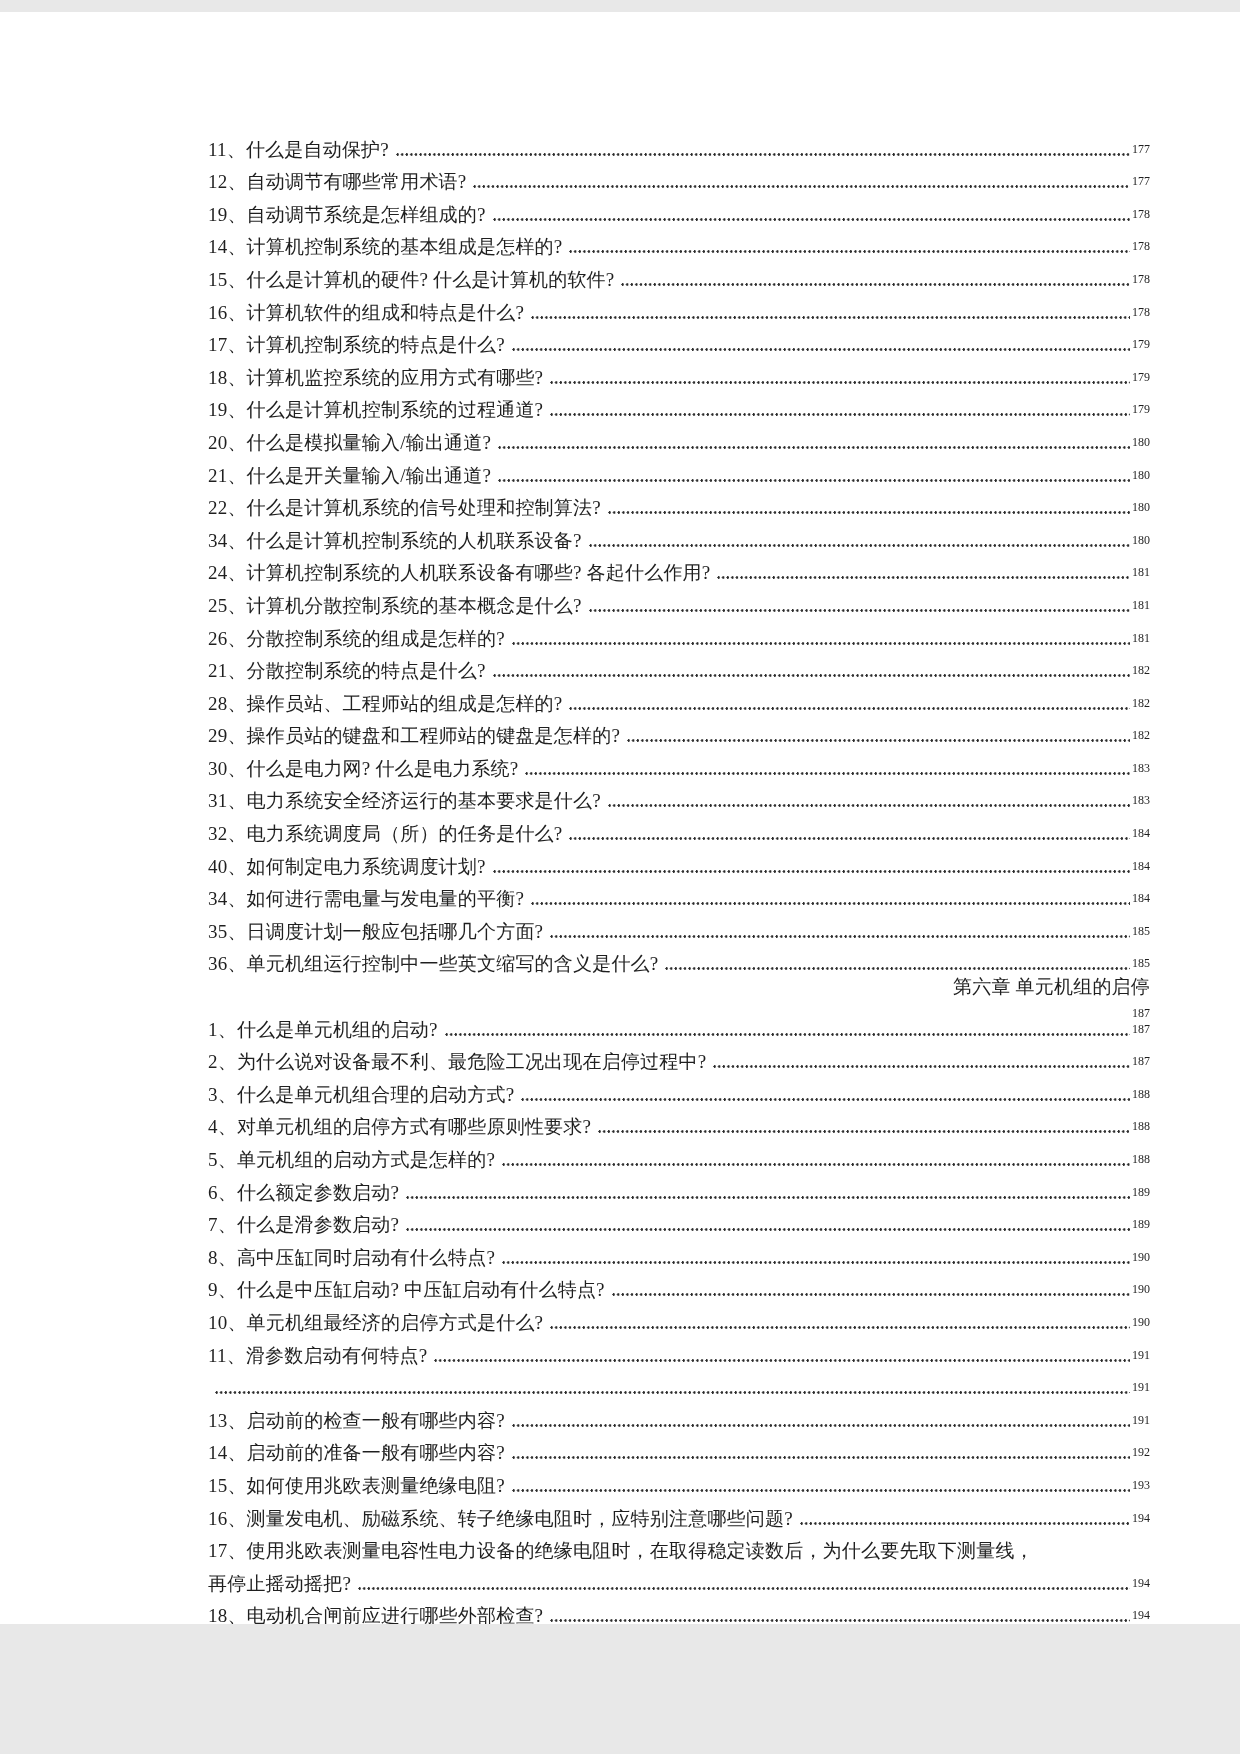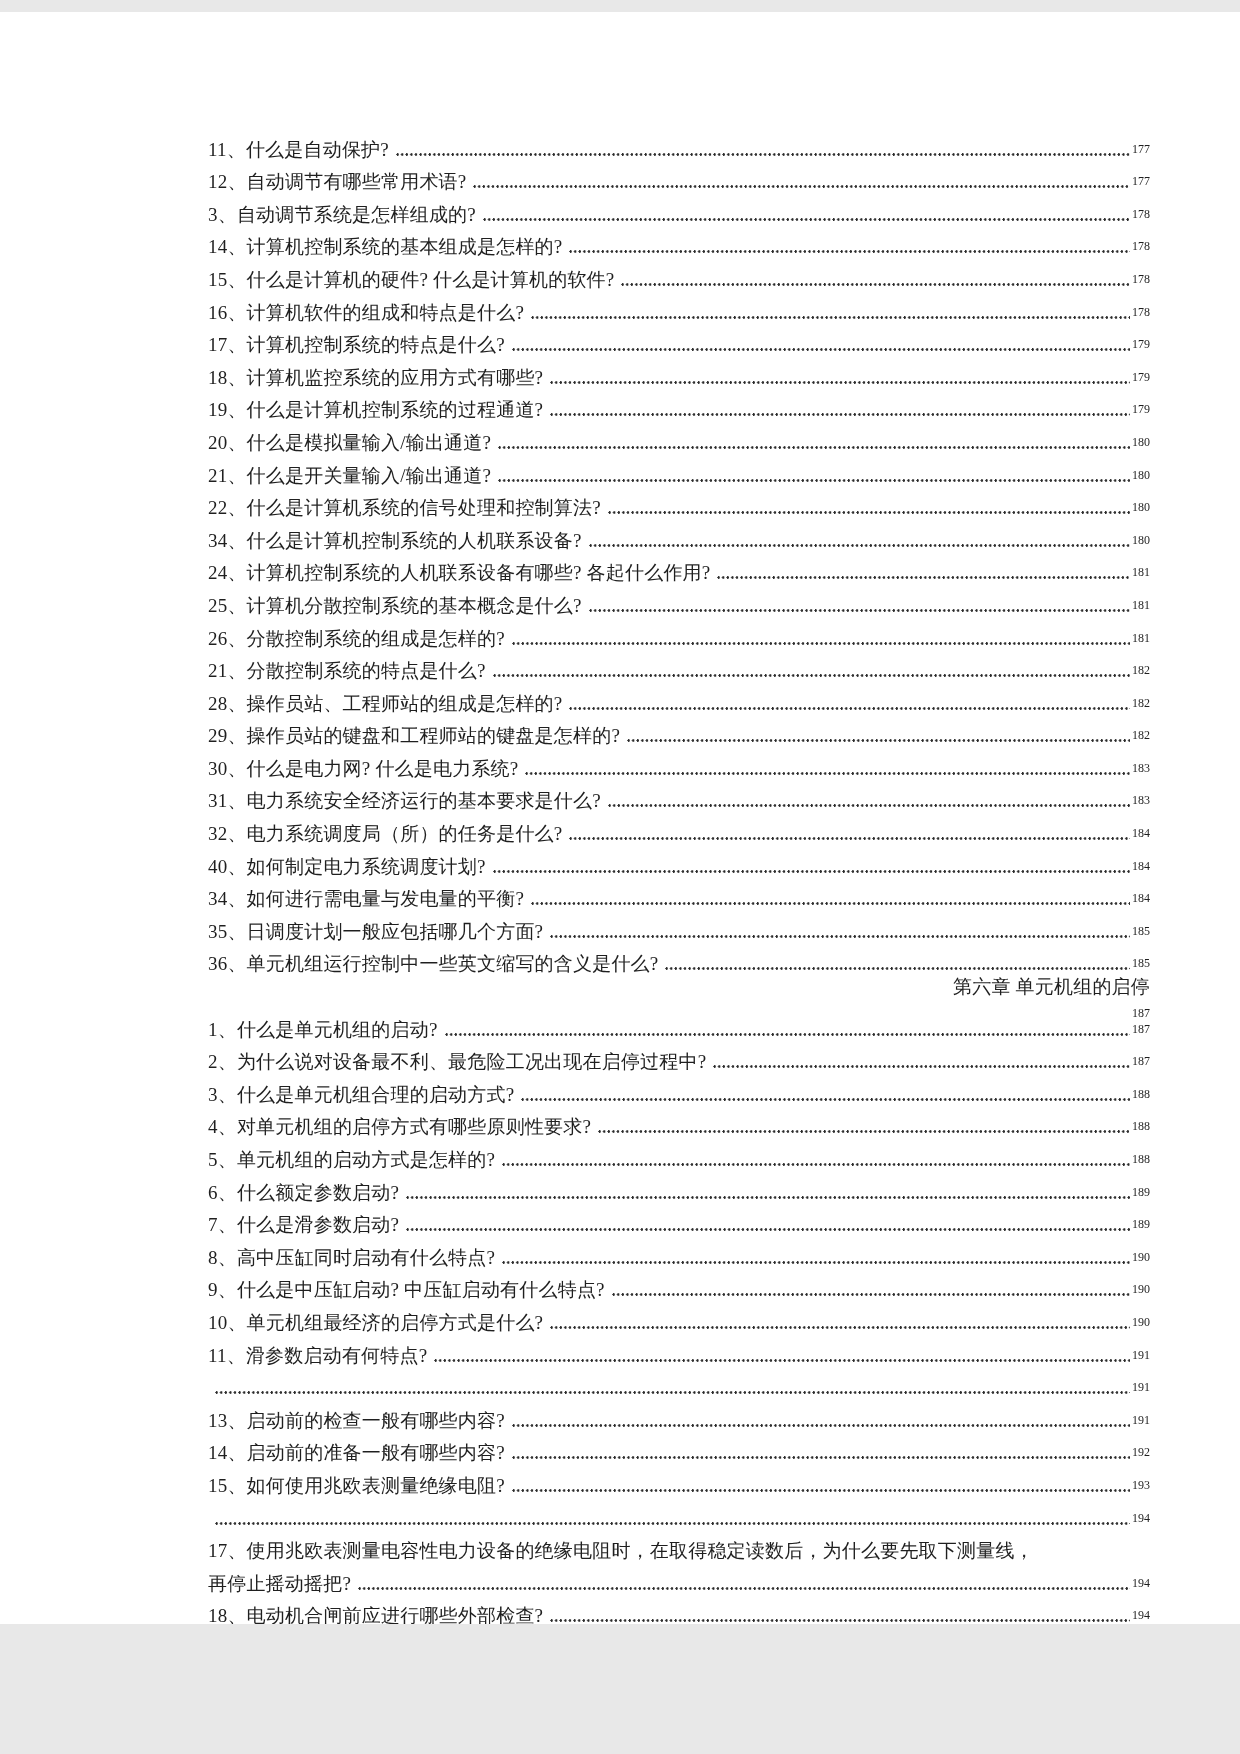--- a/index.html
+++ b/index.html
@@ -67,21 +67,21 @@
         <span class="label">11、什么是自动保护?</span>
         <span class="dots"></span>
         <span class="pnum">177</span>
       </div>
       <div class="row item">
         <span class="label">12、自动调节有哪些常用术语?</span>
         <span class="dots"></span>
         <span class="pnum">177</span>
       </div>
       <div class="row item">
-        <span class="label">3、自动调节系统是怎样组成的?</span>
+        <span class="label">19、自动调节系统是怎样组成的?</span>
         <span class="dots"></span>
         <span class="pnum">178</span>
       </div>
       <div class="row item">
         <span class="label">14、计算机控制系统的基本组成是怎样的?</span>
         <span class="dots"></span>
         <span class="pnum">178</span>
       </div>
       <div class="row item">
         <span class="label">15、什么是计算机的硬件? 什么是计算机的软件?</span>
@@ -266,20 +266,21 @@
         <span class="label">14、启动前的准备一般有哪些内容?</span>
         <span class="dots"></span>
         <span class="pnum">192</span>
       </div>
       <div class="row item">
         <span class="label">15、如何使用兆欧表测量绝缘电阻?</span>
         <span class="dots"></span>
         <span class="pnum">193</span>
       </div>
       <div class="row item">
+        <span class="label">16、测量发电机、励磁系统、转子绝缘电阻时，应特别注意哪些问题?</span>
         <span class="dots"></span>
         <span class="pnum">194</span>
       </div>
       <div class="row item">
         <span class="label">17、使用兆欧表测量电容性电力设备的绝缘电阻时，在取得稳定读数后，为什么要先取下测量线，</span>
       </div>
       <div class="row item">
         <span class="label">再停止摇动摇把?</span>
         <span class="dots"></span>
         <span class="pnum">194</span>

